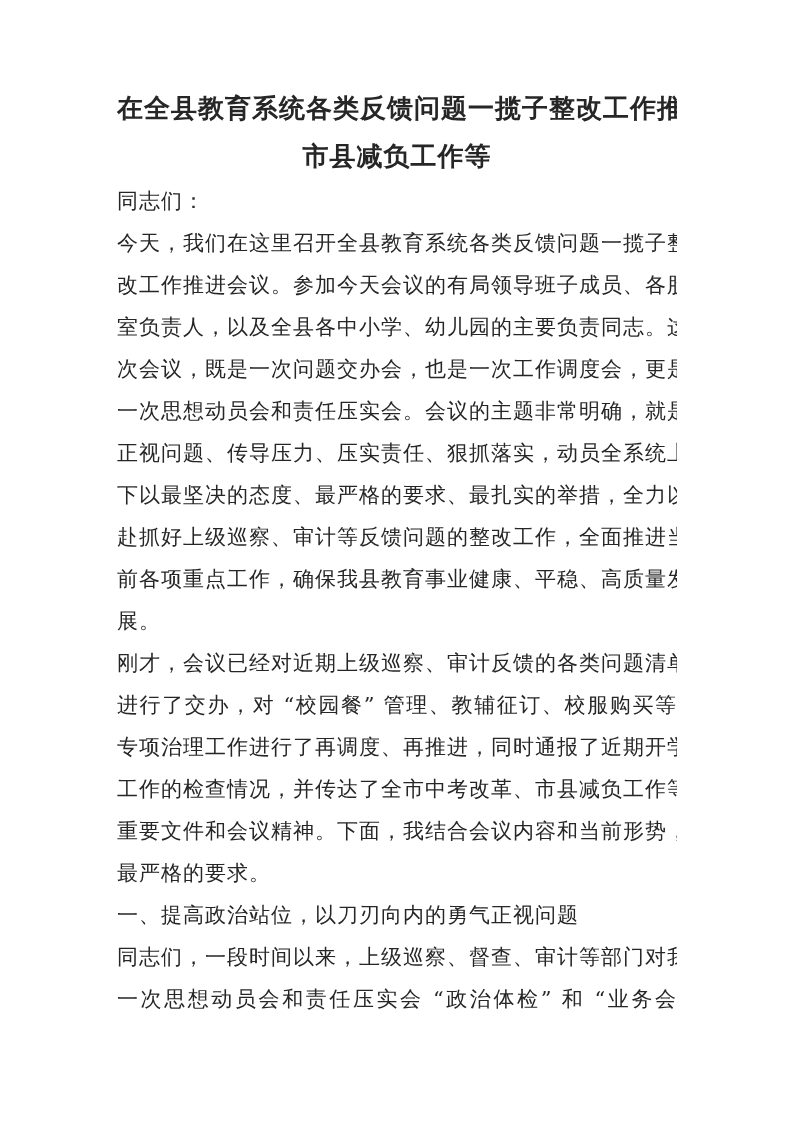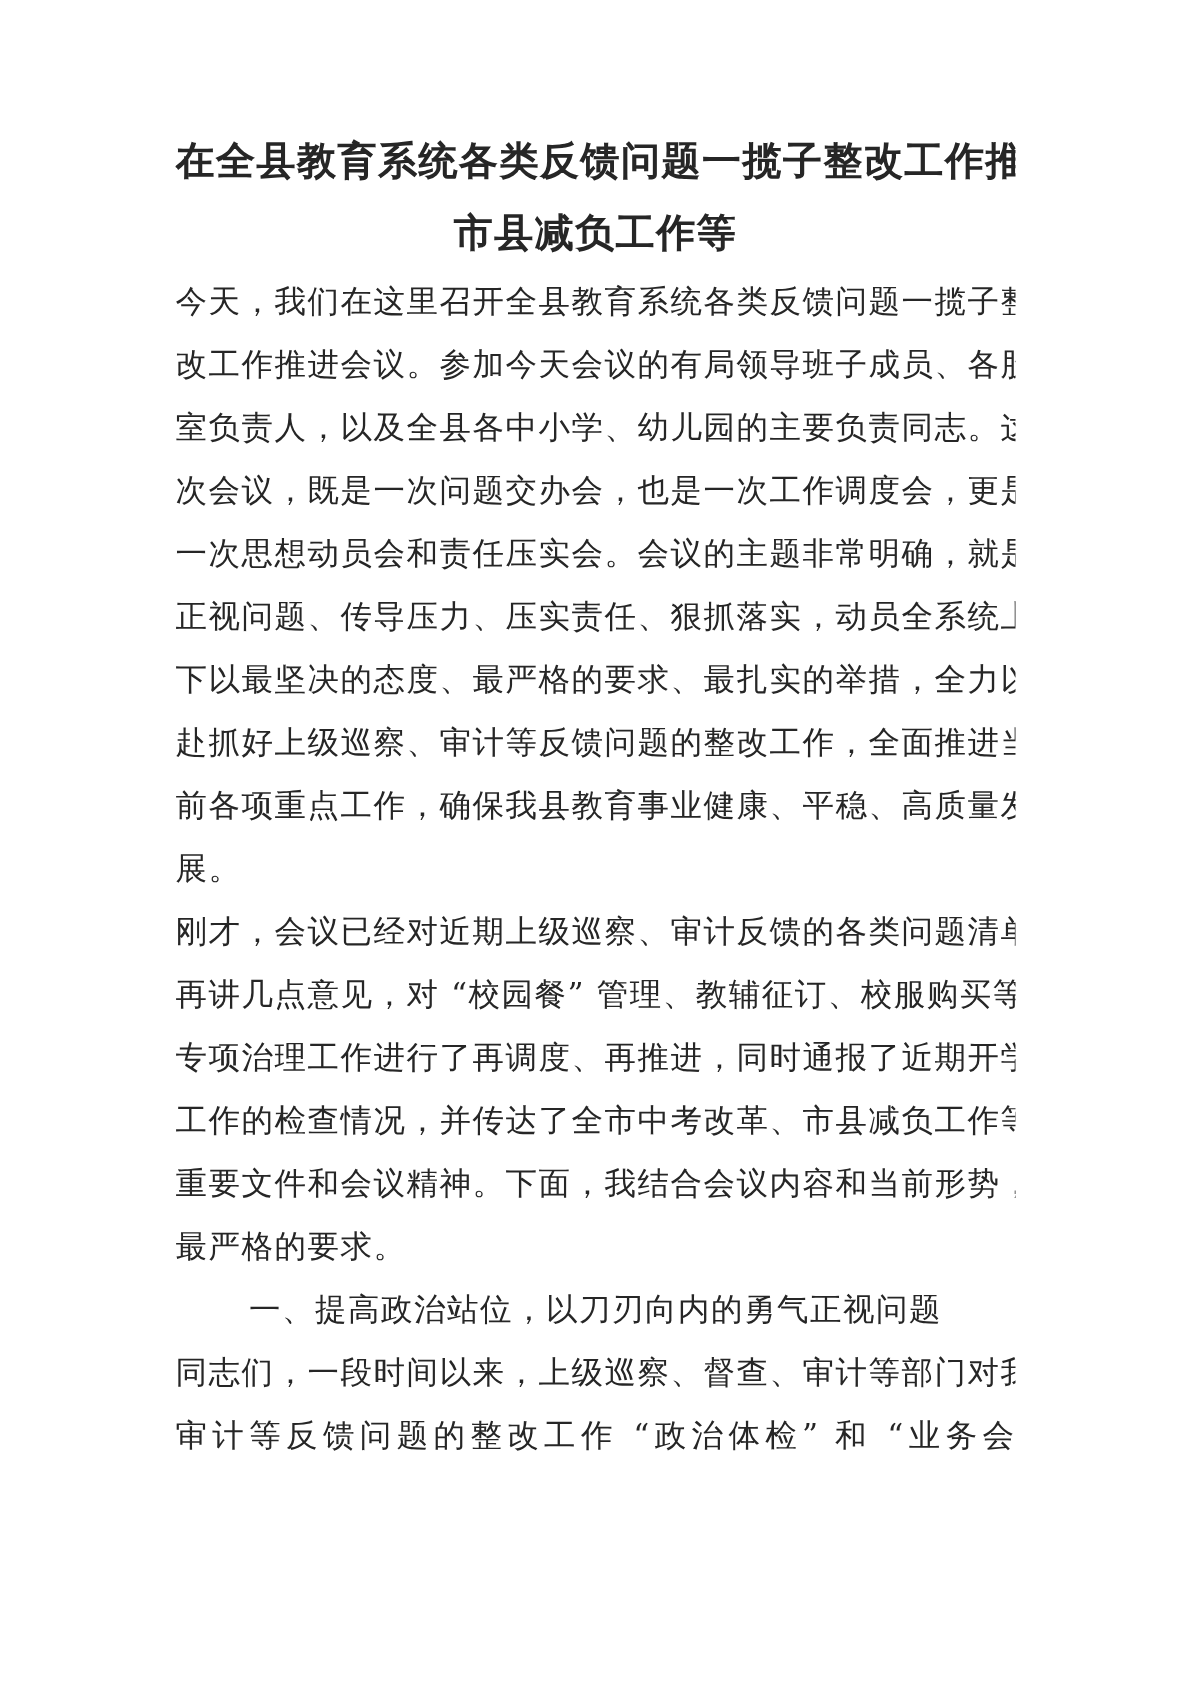--- a/index.html
+++ b/index.html
@@ -47,59 +47,62 @@
     overflow: hidden;
     text-align: justify;
     letter-spacing: 1px;
     word-break: keep-all;
   }
   
   .text-line.jl {
     text-align-last: justify;
   }
   .para.heading .text-line {
-    text-align: center;
+    text-align: left;
   }
 </style>
 </head>
 <body>
 
 <div class="page">
   <div class="content">
 
     <div class="doc-title">
       <span class="title-line">在全县教育系统各类反馈问题一揽子整改工作推进</span>
       <span class="title-line">市县减负工作等</span>
     </div>
 
     <div class="doc-body" id="doc-body">
 
+    <div class="para">
+          <span class="text-line">同志们：</span>
+        </div>
         <div class="para">
           <span class="text-line jl">今天，我们在这里召开全县教育系统各类反馈问题一揽子整</span>
           <span class="text-line jl">改工作推进会议。参加今天会议的有局领导班子成员、各股</span>
           <span class="text-line jl">室负责人，以及全县各中小学、幼儿园的主要负责同志。这</span>
           <span class="text-line jl">次会议，既是一次问题交办会，也是一次工作调度会，更是</span>
           <span class="text-line jl">一次思想动员会和责任压实会。会议的主题非常明确，就是</span>
           <span class="text-line jl">正视问题、传导压力、压实责任、狠抓落实，动员全系统上</span>
           <span class="text-line jl">下以最坚决的态度、最严格的要求、最扎实的举措，全力以</span>
           <span class="text-line jl">赴抓好上级巡察、审计等反馈问题的整改工作，全面推进当</span>
           <span class="text-line jl">前各项重点工作，确保我县教育事业健康、平稳、高质量发</span>
           <span class="text-line">展。</span>
         </div>
         <div class="para">
           <span class="text-line jl">刚才，会议已经对近期上级巡察、审计反馈的各类问题清单</span>
-          <span class="text-line jl">再讲几点意见，对 “校园餐” 管理、教辅征订、校服购买等</span>
+          <span class="text-line jl">进行了交办，对 “校园餐” 管理、教辅征订、校服购买等</span>
           <span class="text-line jl">专项治理工作进行了再调度、再推进，同时通报了近期开学</span>
           <span class="text-line jl">工作的检查情况，并传达了全市中考改革、市县减负工作等</span>
           <span class="text-line jl">重要文件和会议精神。下面，我结合会议内容和当前形势，</span>
           <span class="text-line">最严格的要求。</span>
         </div>
         <div class="para heading">
           <span class="text-line">一、提高政治站位，以刀刃向内的勇气正视问题</span>
         </div>
         <div class="para">
           <span class="text-line jl">同志们，一段时间以来，上级巡察、督查、审计等部门对我</span>
-          <span class="text-line jl">审计等反馈问题的整改工作 “政治体检” 和 “业务会</span>
+          <span class="text-line jl">一次思想动员会和责任压实会 “政治体检” 和 “业务会</span>
         </div>
       </div>
 
   </div>
 </div>
 
 </body></html>

